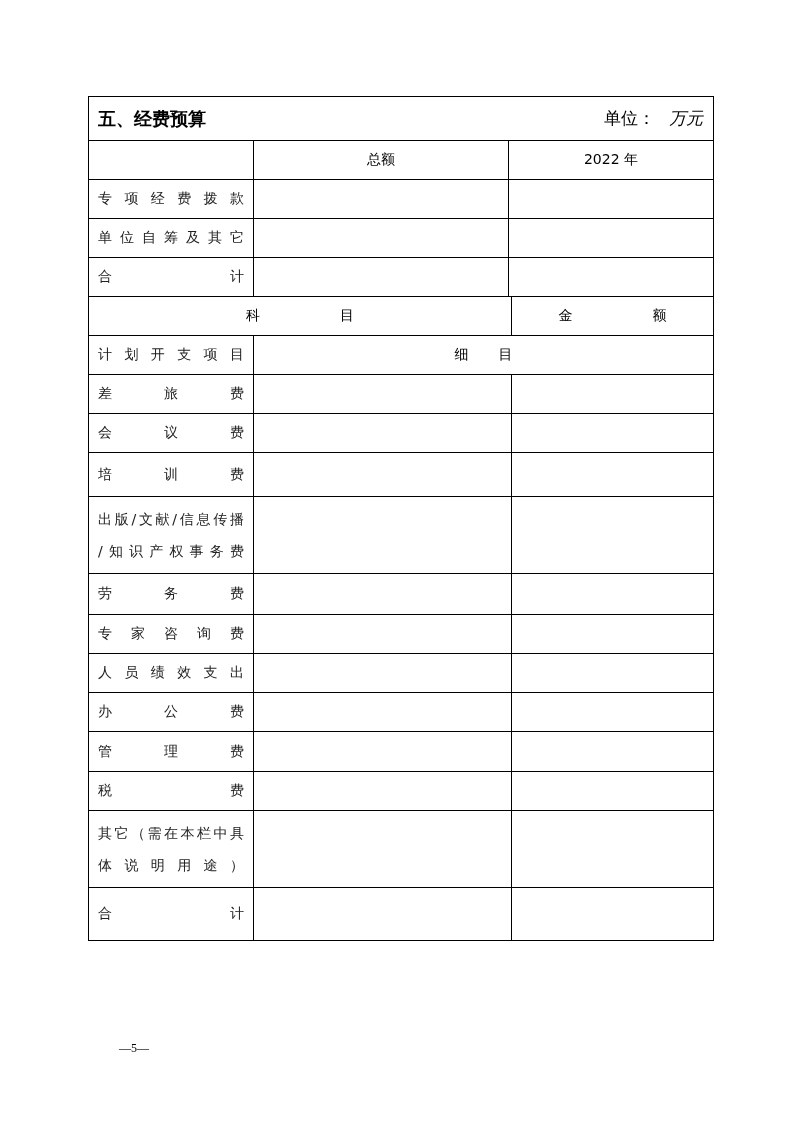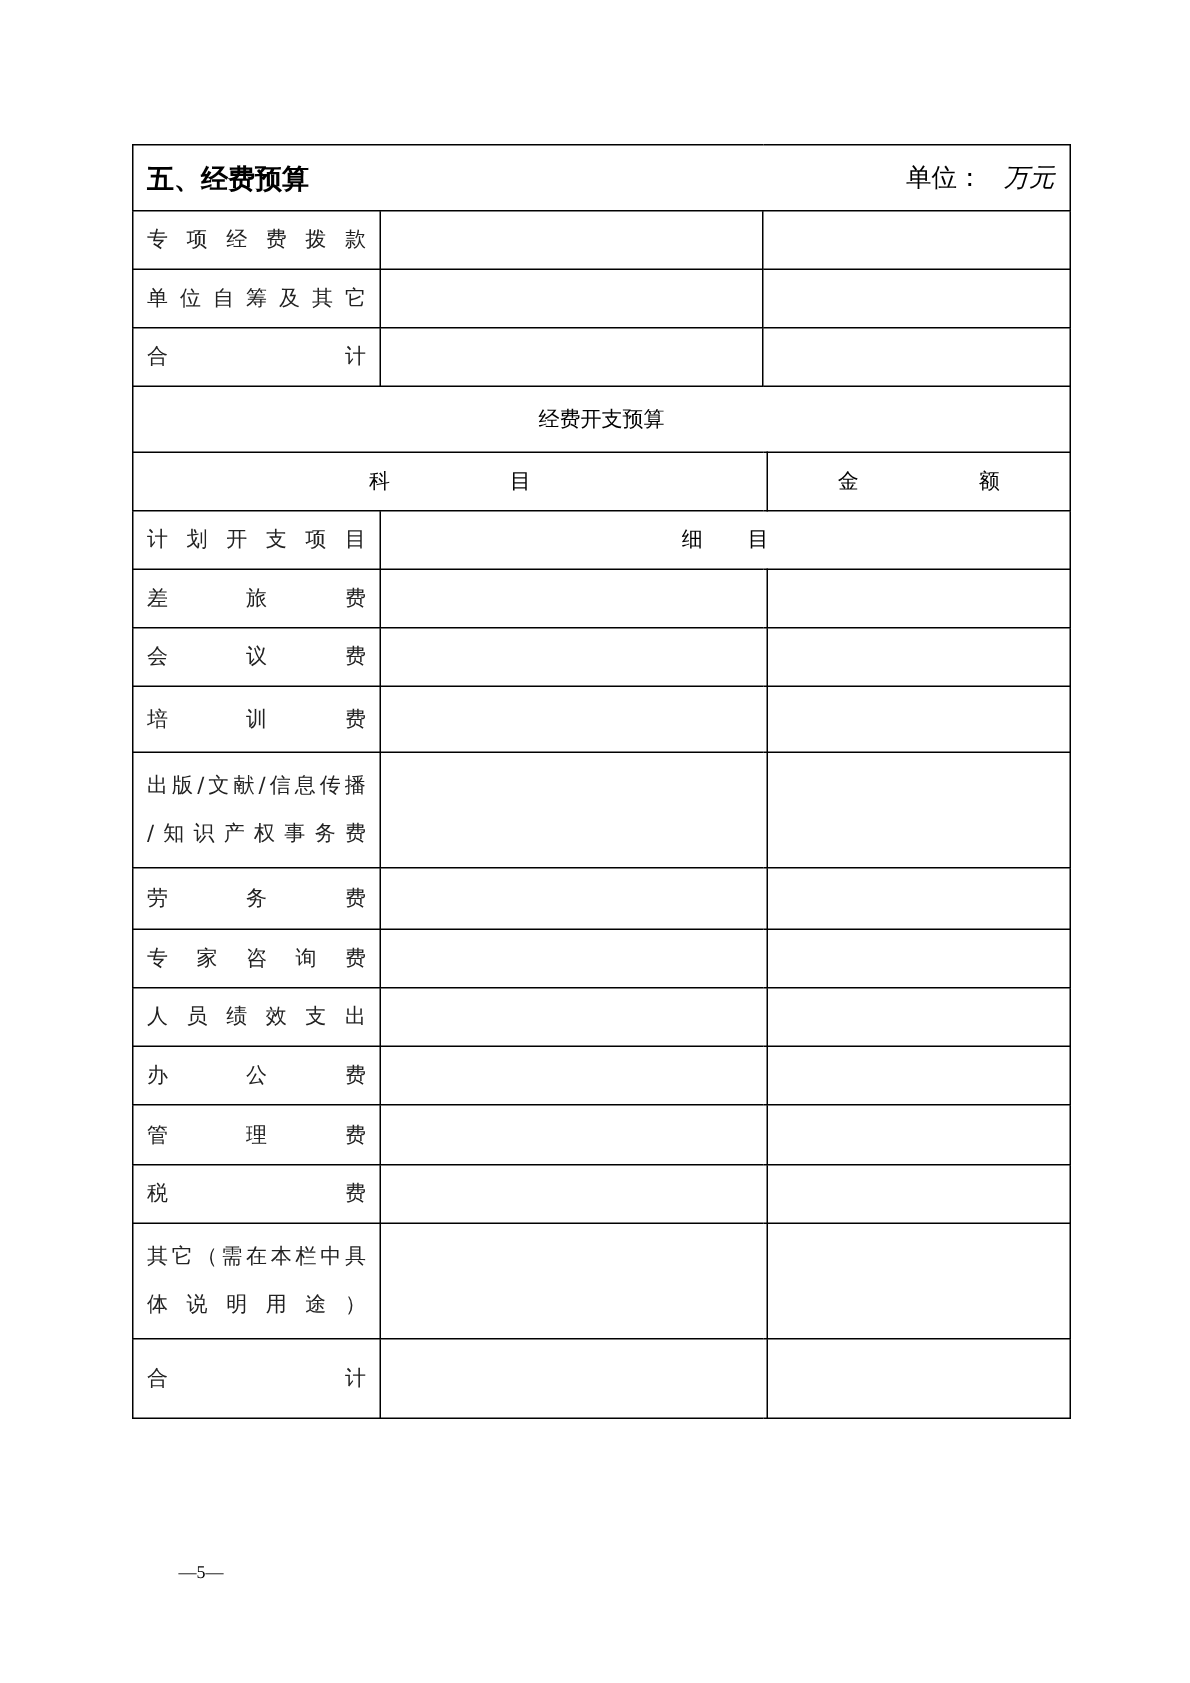--- a/index.html
+++ b/index.html
@@ -38,20 +38,25 @@
   <tbody>
       <tr class="title-cell">
     <td colspan="4">
       <div class="title-wrap">
         <span class="sec-title">五、经费预算</span>
         <span class="unit"><span>单位：</span><span>万元</span></span>
       </div>
     </td>
   </tr>
 
+  <tr class="r40">
+    <td></td>
+    <td class="center">总额</td>
+    <td colspan="2" class="center">2022 年</td>
+  </tr>
 
   <tr class="r40">
     <td class="lbl">
           <div class="spread">
       <span>专</span>
             <span>项</span>
             <span>经</span>
             <span>费</span>
             <span>拨</span>
             <span>款</span>
@@ -79,23 +84,20 @@
     <td class="lbl">
           <div class="spread">
       <span>合</span>
             <span>计</span>
           </div>
         </td>
     <td></td>
     <td colspan="2"></td>
   </tr>
 
-  <tr class="r45">
-    <td colspan="4" class="center subhead">经费开支预算</td>
-  </tr>
 
   <tr class="r40">
     <td colspan="3" class="center colhead">
       <div class="wide">
         <span>科</span>
         <span>目</span>
       </div>
     </td>
     <td class="center colhead">
       <div class="wide">

